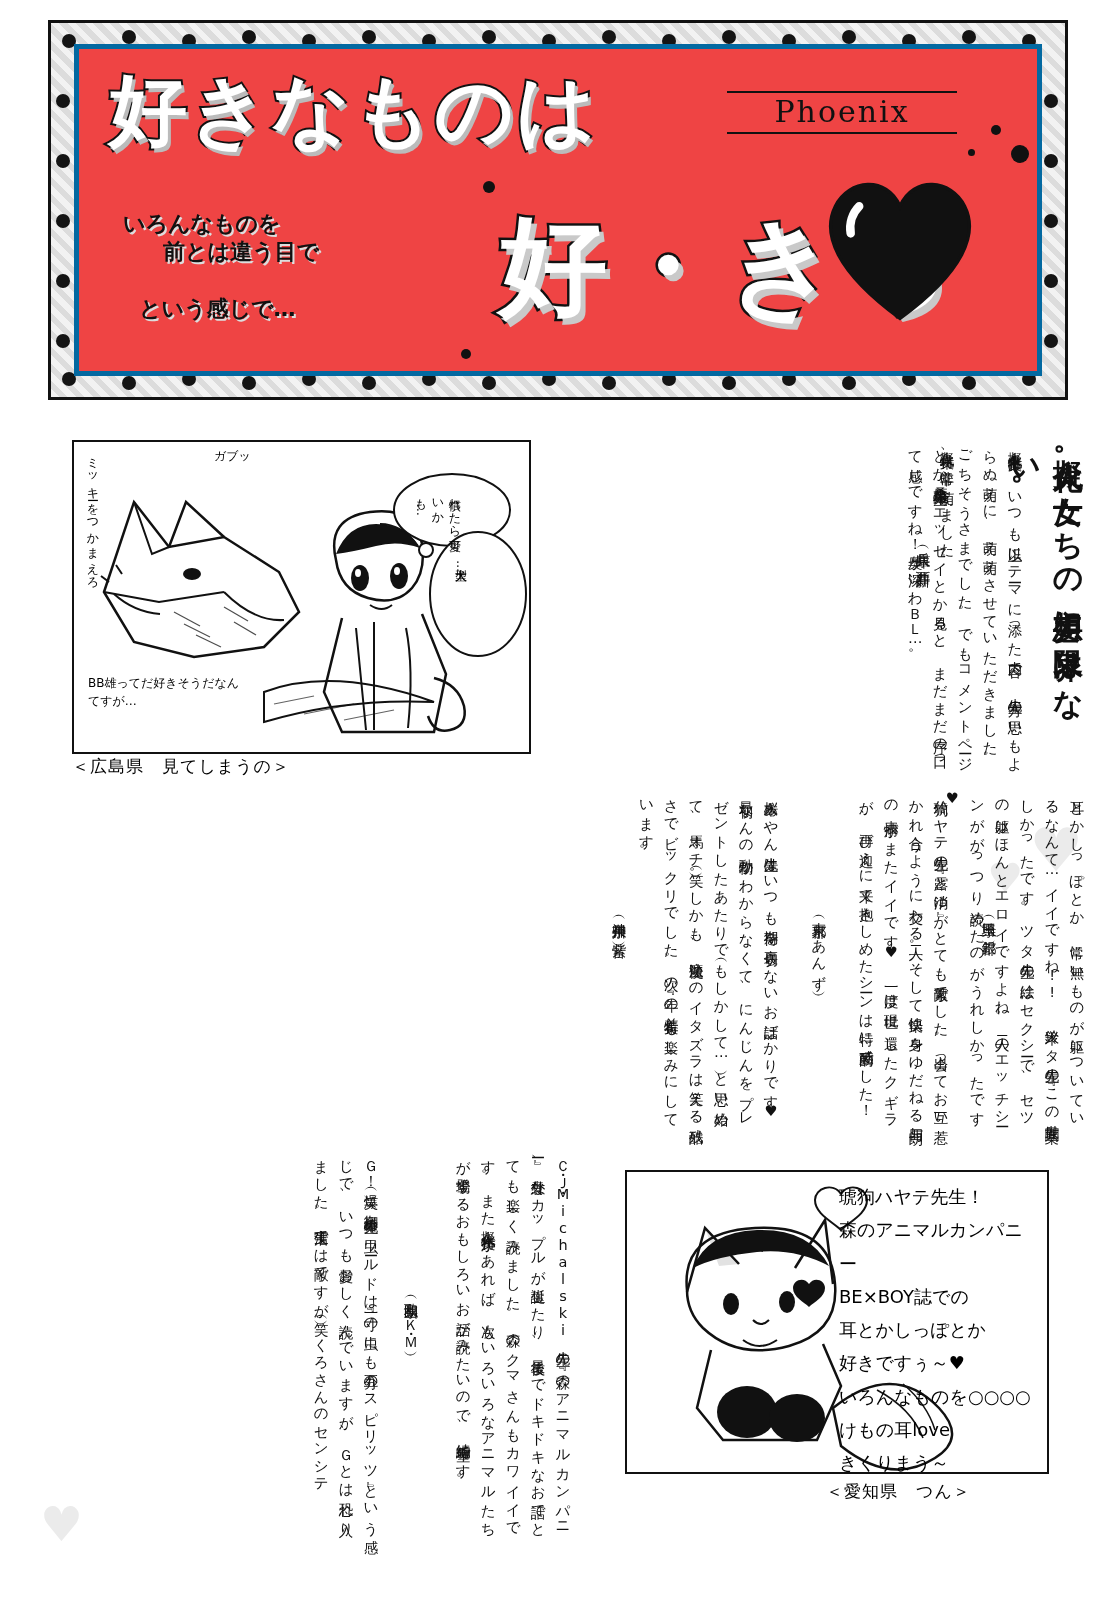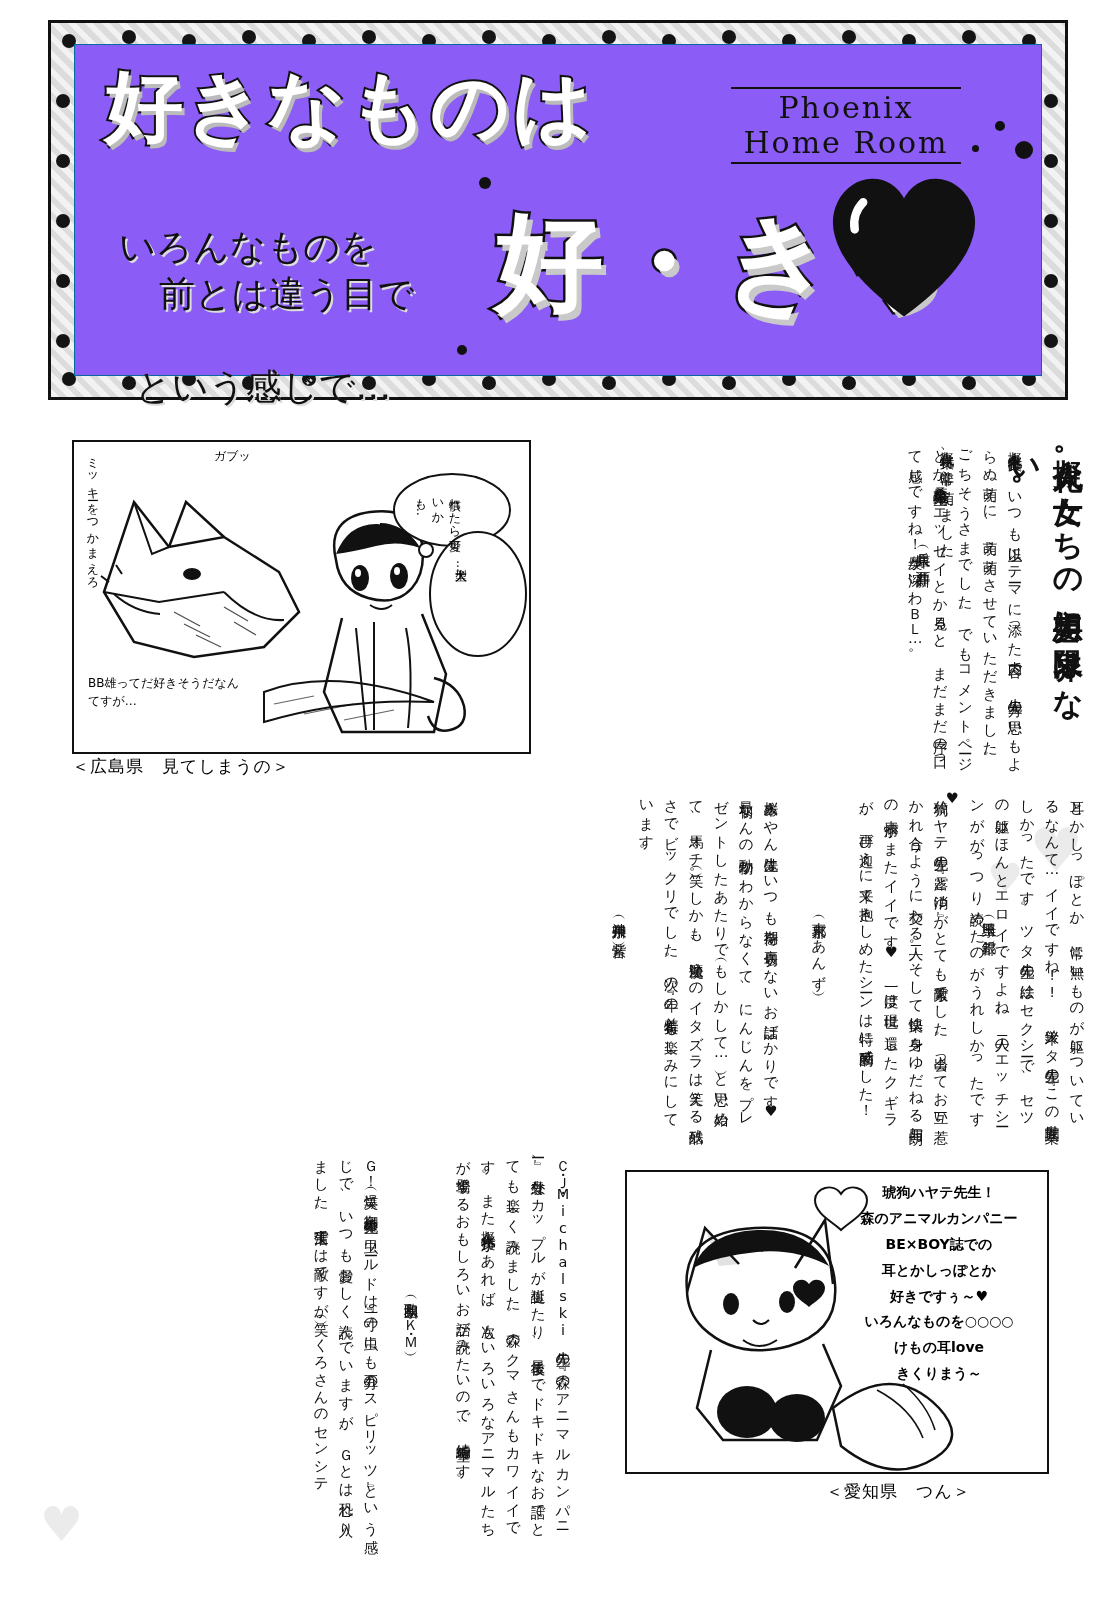--- a/index.html
+++ b/index.html
@@ -39,22 +39,22 @@
   }
   .banner-dots span {
     position: absolute;
     width: 14px; height: 14px;
     border-radius: 50%;
     background: #141414;
   }
   .banner-frame-inner {
     position: absolute;
     left: 26px; top: 24px; right: 26px; bottom: 24px;
-    border: 1px solid #0369a1;
-    background: #8b5cf6;
+    border: 5px solid #0369a1;
+    background: #ef4444;
     padding-left: 20px;
   }
   .title-main {
     position: absolute;
     left: 30px;
     top: 22px;
     font-size: 78px;
     line-height: 1;
     font-weight: bold;
     letter-spacing: 2px;
@@ -62,23 +62,23 @@
     -webkit-text-stroke: 4px #111;
     paint-order: stroke fill;
     text-shadow: 3px 4px 0 #bbb;
     white-space: nowrap;
     font-family: "DejaVu Sans", sans-serif;
   }
   .title-sub {
     position: absolute;
     left: 44px;
     top: 132px;
-    font-size: 36px;
+    font-size: 22px;
     line-height: 1.3;
-    font-weight: normal;
+    font-weight: bold;
     color: #111;
     text-shadow: 2px 2px 0 #ddd;
     white-space: pre-line;
   }
   .title-sub .l2 { padding-left: 40px; display:block; }
   .title-sub .l3 { padding-left: 16px; display:block; }
   .brand {
     position: absolute;
     right: 60px;
     top: 42px;
@@ -267,21 +267,20 @@
 
     <div class="title-sub">
       <span class="l1">いろんなものを</span>
       <span class="l2">前とは違う目で</span>
       <span class="l3">という感じで…</span>
     </div>
 
     <div class="brand">
       <span class="rule"></span>
       <span>Phoenix</span><br>
-      <span>Home Room</span>
       <span class="rule" style="margin-top:2px"></span>
     </div>
 
     <div class="big-suki">好・きっ</div>
 
     <div class="heart-big">
       <svg viewBox="0 0 100 92" width="170" height="160">
         <path d="M50 88 C12 60 4 38 12 22 C20 6 42 4 50 22 C58 4 80 6 88 22 C96 38 88 60 50 88 Z" fill="#111" stroke="#111" stroke-width="2"></path>
         <path d="M26 22 C22 26 20 32 21 38" stroke="#fff" stroke-width="5" fill="none" stroke-linecap="round"></path>
       </svg>
@@ -394,21 +393,21 @@
         <ellipse cx="120" cy="240" rx="30" ry="26" fill="#111"></ellipse>
         <ellipse cx="170" cy="246" rx="28" ry="24" fill="#111"></ellipse>
 
         <path d="M206 236 q60 -48 106 0 q28 30 -4 50 q-44 28 -94 -12 Z" fill="none" stroke="#111" stroke-width="2.5"></path>
         <path d="M250 218 q34 18 46 48" fill="none" stroke="#111" stroke-width="1.6"></path>
         <path d="M276 212 q24 20 32 46" fill="none" stroke="#111" stroke-width="1.6"></path>
 
         <path d="M214 22 c-8 -12 -26 -6 -26 6 c0 14 18 22 26 30 c8 -8 26 -16 26 -30 c0 -12 -18 -18 -26 -6 Z" fill="none" stroke="#111" stroke-width="2"></path>
         <path d="M182 112 c-5 -8 -16 -4 -16 4 c0 9 11 14 16 19 c5 -5 16 -10 16 -19 c0 -8 -11 -12 -16 -4 Z" fill="#111"></path>
       </svg>
-      <div style="position:absolute;right:8px;top:8px;width:200px;text-align:center;font-size:14px;line-height:1.85;font-weight:bold;">
+      <div style="position:absolute;right:8px;top:8px;width:200px;text-align:left;font-size:18px;line-height:1.85;">
         <div>琥狗ハヤテ先生！</div>
         <div>森のアニマルカンパニー</div>
         <div>BE×BOY誌での</div>
         <div>耳とかしっぽとか</div>
         <div>好きですぅ～♥</div>
         <div>いろんなものを○○○○</div>
         <div>けもの耳love</div>
         <div>きくりまう～</div>
       </div>
     </div>

